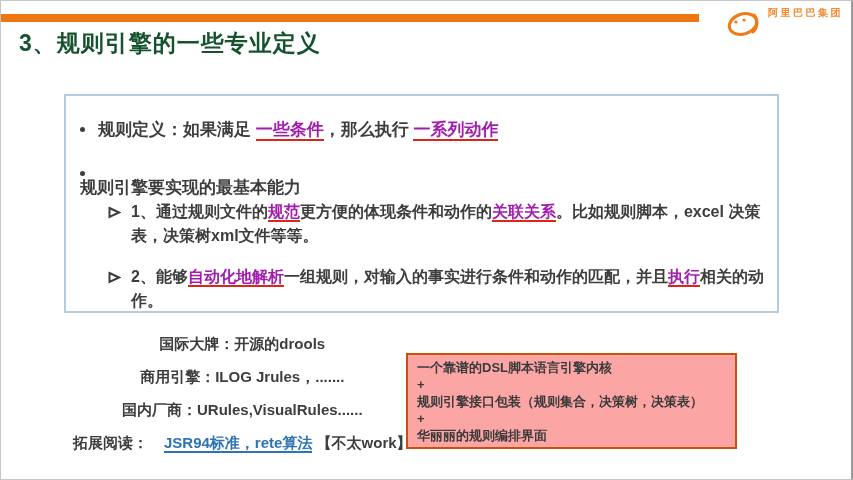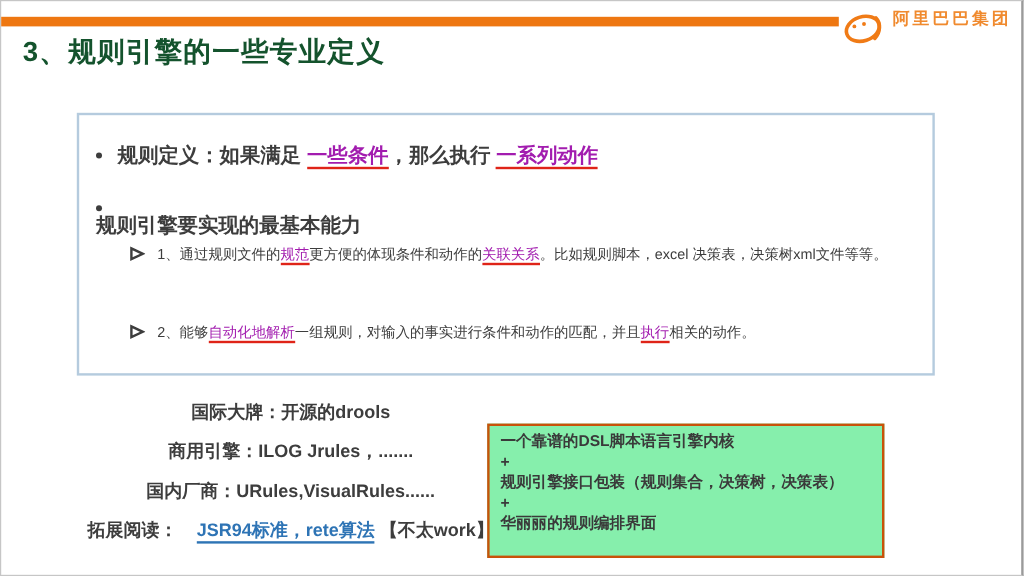--- a/index.html
+++ b/index.html
@@ -15,57 +15,57 @@
   }
   
   .top-bar{position:absolute;left:0;top:13px;width:698px;height:8px;background:#EE7711;}
   
   .logo{position:absolute;top:4px;right:8px;display:flex;align-items:flex-start;}
   .logo-mark{margin-right:4px;margin-top:2px;}
   .logo-text-col{display:flex;flex-direction:column;align-items:flex-start;line-height:1;}
   .logo-brand-row{display:flex;align-items:baseline;}
   .logo-brand{font-size:20px;font-weight:bold;color:#F07B16;letter-spacing:0.5px;}
   .logo-group{font-size:17px;font-weight:normal;color:#F6A04D;margin-left:4px;}
-  .logo-cn{font-size:14px;color:#F08A2E;letter-spacing:2.5px;margin-top:3px;margin-left:2px;font-weight:bold;}
+  .logo-cn{font-size:10px;color:#F08A2E;letter-spacing:2.5px;margin-top:3px;margin-left:2px;font-weight:bold;}
   
   .title{
     position:absolute;left:18px;top:27px;font-size:23px;font-weight:bold;
     color:#14532d;letter-spacing:1px;
   }
   
   .content-box{
     position:absolute;left:63px;top:93px;width:715px;height:219px;
     border:2px solid #B5CBDE;background:#fff;box-sizing:border-box;
   }
   .bullet-row{position:absolute;display:flex;align-items:flex-start;color:#3D3D3D;}
   .bullet-row .dot{
     width:5px;height:5px;border-radius:50%;background:#3D3D3D;
     margin:9px 13px 0 0;flex:0 0 auto;
   }
   .bullet-text{font-size:17px;font-weight:bold;line-height:23px;}
   .sub-row{position:absolute;display:flex;align-items:flex-start;color:#3D3D3D;}
   .sub-row .arrow{flex:0 0 auto;margin:5px 10px 0 0;}
-  .sub-text{font-size:12px;font-weight:normal;line-height:24px;width:642px;}
+  .sub-text{font-size:16px;font-weight:bold;line-height:24px;width:642px;}
   .b1{left:14px;top:22px;}
   .b2{left:14px;top:66px;flex-direction:column;}
   .s1{left:42px;top:104px;}
   .s2{left:42px;top:169px;}
   
   .seg-normal{color:#3D3D3D;}
   .seg-red{color:#a21caf;border-bottom:2px solid #DF2418;}
   .seg-link{color:#2E74B5;border-bottom:2px solid #2E74B5;margin-left:16px;}
   
   .vendor-list{
     position:absolute;left:72px;top:333px;display:flex;flex-direction:column;gap:14px;text-align:center;
   }
   .vendor-line{font-size:15px;font-weight:bold;color:#3D3D3D;line-height:19px;white-space:nowrap;}
   
   .callout{
-    position:absolute;left:405px;top:352px;width:331px;height:112px;
-    background:#86efac;border:2px solid #C9520A;box-sizing:border-box;
+    position:absolute;left:405px;top:352px;width:331px;height:96px;
+    background:#fca5a5;border:2px solid #C9520A;box-sizing:border-box;
     padding:4px 9px;color:#3A3A3A;
   }
   .callout-line{display:block;font-size:13px;font-weight:bold;line-height:17px;white-space:nowrap;}
 </style>
 </head>
 <body>
 
 <div class="slide">
 
   <div class="top-bar"></div>

